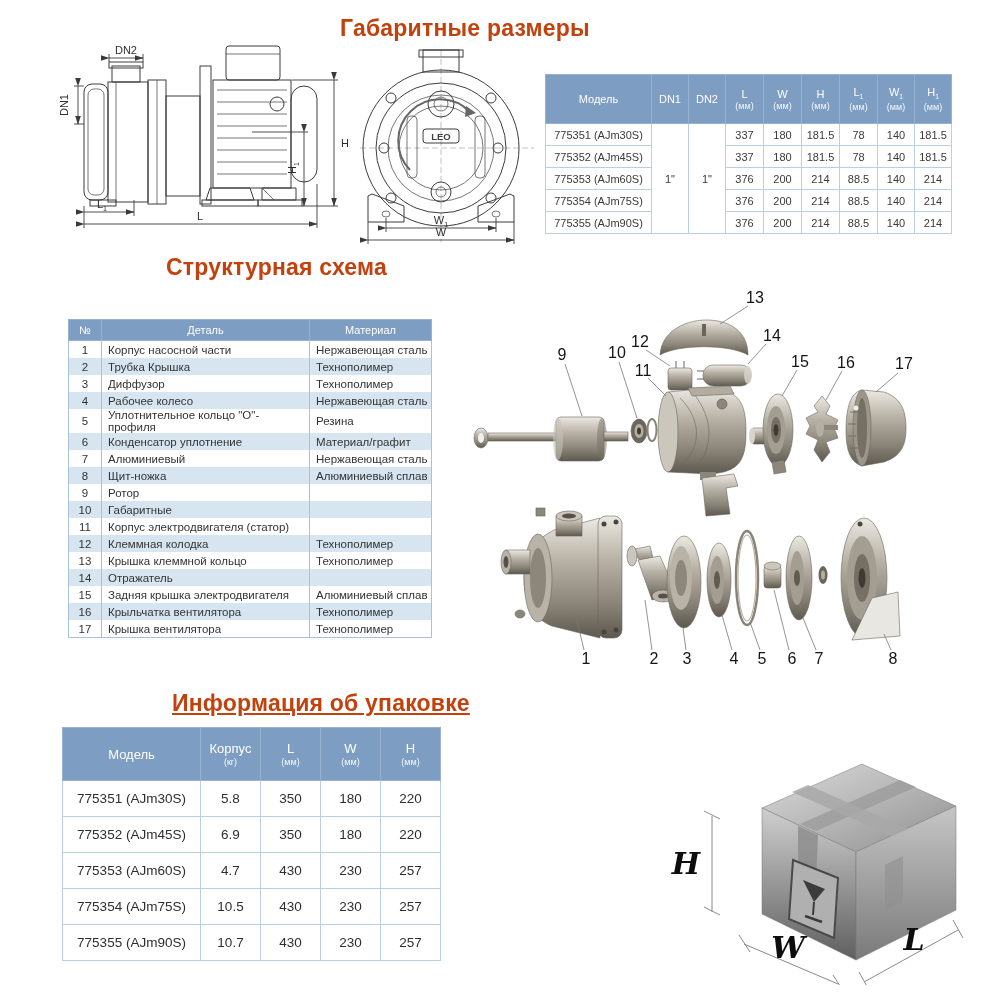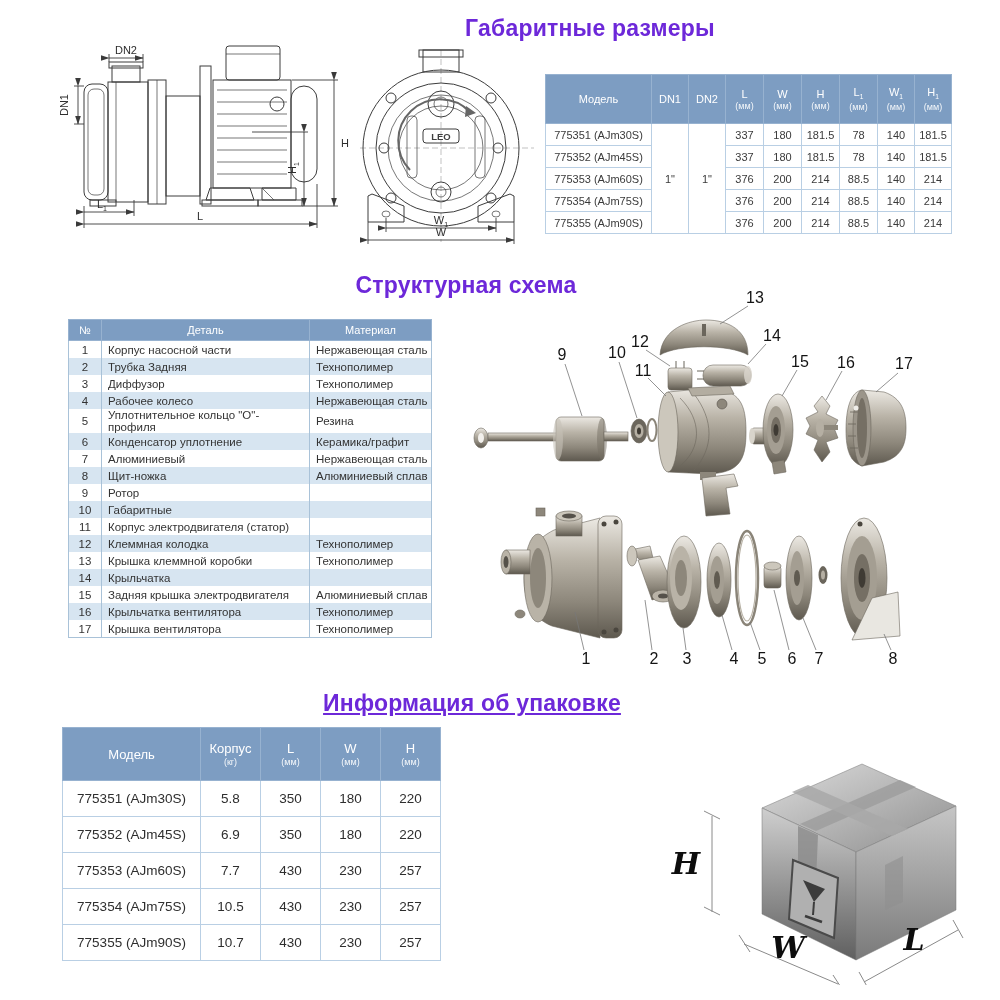--- a/index.html
+++ b/index.html
@@ -1,19 +1,19 @@
 <!DOCTYPE html>
 <html style="--header-bg: #7d9dc2; --row-alt: #d7e5f1; --border: #b9cfe4;"><head>
 <meta charset="utf-8">
 <style>
   :root{ --header-bg:#7d9dc2; --row-alt:#d7e5f1; --border:#b9cfe4; }
   html,body{margin:0;padding:0;}
   body{width:1000px;height:1000px;position:relative;background:#fff;
        font-family:"Liberation Sans","DejaVu Sans",sans-serif;color:#222;overflow:hidden;}
-  .title{position:absolute;font-size:23px;font-weight:700;text-align:center;color:#6d28d9;letter-spacing:.2px;}
+  .title{position:absolute;font-size:23px;font-weight:700;color:#c2410c;letter-spacing:.2px;}
   table{border-collapse:collapse;position:absolute;}
   th,td{padding:0;}
   sub{font-size:.6em;}
   
   .t1{left:545px;top:74px;width:406px;table-layout:fixed;font-size:11px;}
   .t1 th{background:var(--header-bg);color:#fff;font-weight:400;border:1px solid #97b2d0;height:48px;font-size:11px;}
   .t1 td{border:1px solid var(--border);text-align:center;height:21px;color:#3a3a3a;background:#fff;}
   .hu{font-size:9px;opacity:.92;margin-top:1px;}
   
   .t2{left:68px;top:319px;width:363px;table-layout:fixed;font-size:11.5px;}
@@ -35,21 +35,21 @@
   .svgsub{font-size:7px;}
   .num-label{font-size:16px;fill:#141414;font-family:"Liberation Sans","DejaVu Sans",sans-serif;}
   .leader{stroke:#777;stroke-width:.8;fill:none;}
   .box-label{font-family:"DejaVu Serif","Liberation Serif",serif;font-style:italic;font-weight:700;font-size:30px;fill:#0d0d0d;}
   .pstroke{stroke:#6b665c;stroke-width:.6;}
 </style>
 </head>
 <body>
 
 <div class="title" style="top:15px;left:340px;width:500px;">Габаритные размеры</div>
-<div class="title" style="top:272px;left:166px;width:600px;">Структурная схема</div>
+<div class="title" style="top:254px;left:166px;width:600px;">Структурная схема</div>
 <div class="title" style="top:690px;left:172px;width:600px;text-decoration:underline;">Информация об упаковке</div>
 
 <svg style="left:55px;top:35px" width="300" height="200" viewBox="55 35 300 200">
   <defs>
     <marker id="ah" markerWidth="10" markerHeight="8" refX="8.5" refY="4" orient="auto" markerUnits="userSpaceOnUse">
       <path d="M0,1 L9,4 L0,7 Z" fill="#3a3a3a"></path>
     </marker>
   </defs>
   <g>
     <rect class="ln" x="84" y="84" width="24" height="116" rx="8"></rect>
@@ -265,42 +265,42 @@
   </tr>
   </thead>
   <tbody>
   <tr>
         <td class="c">1</td>
         <td class="l">Корпус насосной части</td>
         <td class="l">Нержавеющая сталь</td>
       </tr>
   <tr class="alt">
         <td class="c">2</td>
-        <td class="l">Трубка Задняя</td>
+        <td class="l">Трубка Крышка</td>
         <td class="l">Технополимер</td>
       </tr>
   <tr>
         <td class="c">3</td>
         <td class="l">Диффузор</td>
         <td class="l">Технополимер</td>
       </tr>
   <tr class="alt">
         <td class="c">4</td>
         <td class="l">Рабочее колесо</td>
         <td class="l">Нержавеющая сталь</td>
       </tr>
   <tr>
         <td class="c">5</td>
         <td class="l">Уплотнительное кольцо "О"- профиля</td>
         <td class="l">Резина</td>
       </tr>
   <tr class="alt">
         <td class="c">6</td>
         <td class="l">Конденсатор уплотнение</td>
-        <td class="l">Керамика/графит</td>
+        <td class="l">Материал/графит</td>
       </tr>
   <tr>
         <td class="c">7</td>
         <td class="l">Алюминиевый</td>
         <td class="l">Нержавеющая сталь</td>
       </tr>
   <tr class="alt">
         <td class="c">8</td>
         <td class="l">Щит-ножка</td>
         <td class="l">Алюминиевый сплав</td>
@@ -320,26 +320,26 @@
         <td class="l">Корпус электродвигателя (статор)</td>
         <td class="l"></td>
       </tr>
   <tr class="alt">
         <td class="c">12</td>
         <td class="l">Клеммная колодка</td>
         <td class="l">Технополимер</td>
       </tr>
   <tr>
         <td class="c">13</td>
-        <td class="l">Крышка клеммной коробки</td>
+        <td class="l">Крышка клеммной кольцо</td>
         <td class="l">Технополимер</td>
       </tr>
   <tr class="alt">
         <td class="c">14</td>
-        <td class="l">Крыльчатка</td>
+        <td class="l">Отражатель</td>
         <td class="l"></td>
       </tr>
   <tr>
         <td class="c">15</td>
         <td class="l">Задняя крышка электродвигателя</td>
         <td class="l">Алюминиевый сплав</td>
       </tr>
   <tr class="alt">
         <td class="c">16</td>
         <td class="l">Крыльчатка вентилятора</td>
@@ -551,21 +551,21 @@
       </tr>
   <tr>
         <td>775352 (AJm45S)</td>
         <td>6.9</td>
         <td>350</td>
         <td>180</td>
         <td>220</td>
       </tr>
   <tr>
         <td>775353 (AJm60S)</td>
-        <td>7.7</td>
+        <td>4.7</td>
         <td>430</td>
         <td>230</td>
         <td>257</td>
       </tr>
   <tr>
         <td>775354 (AJm75S)</td>
         <td>10.5</td>
         <td>430</td>
         <td>230</td>
         <td>257</td>

